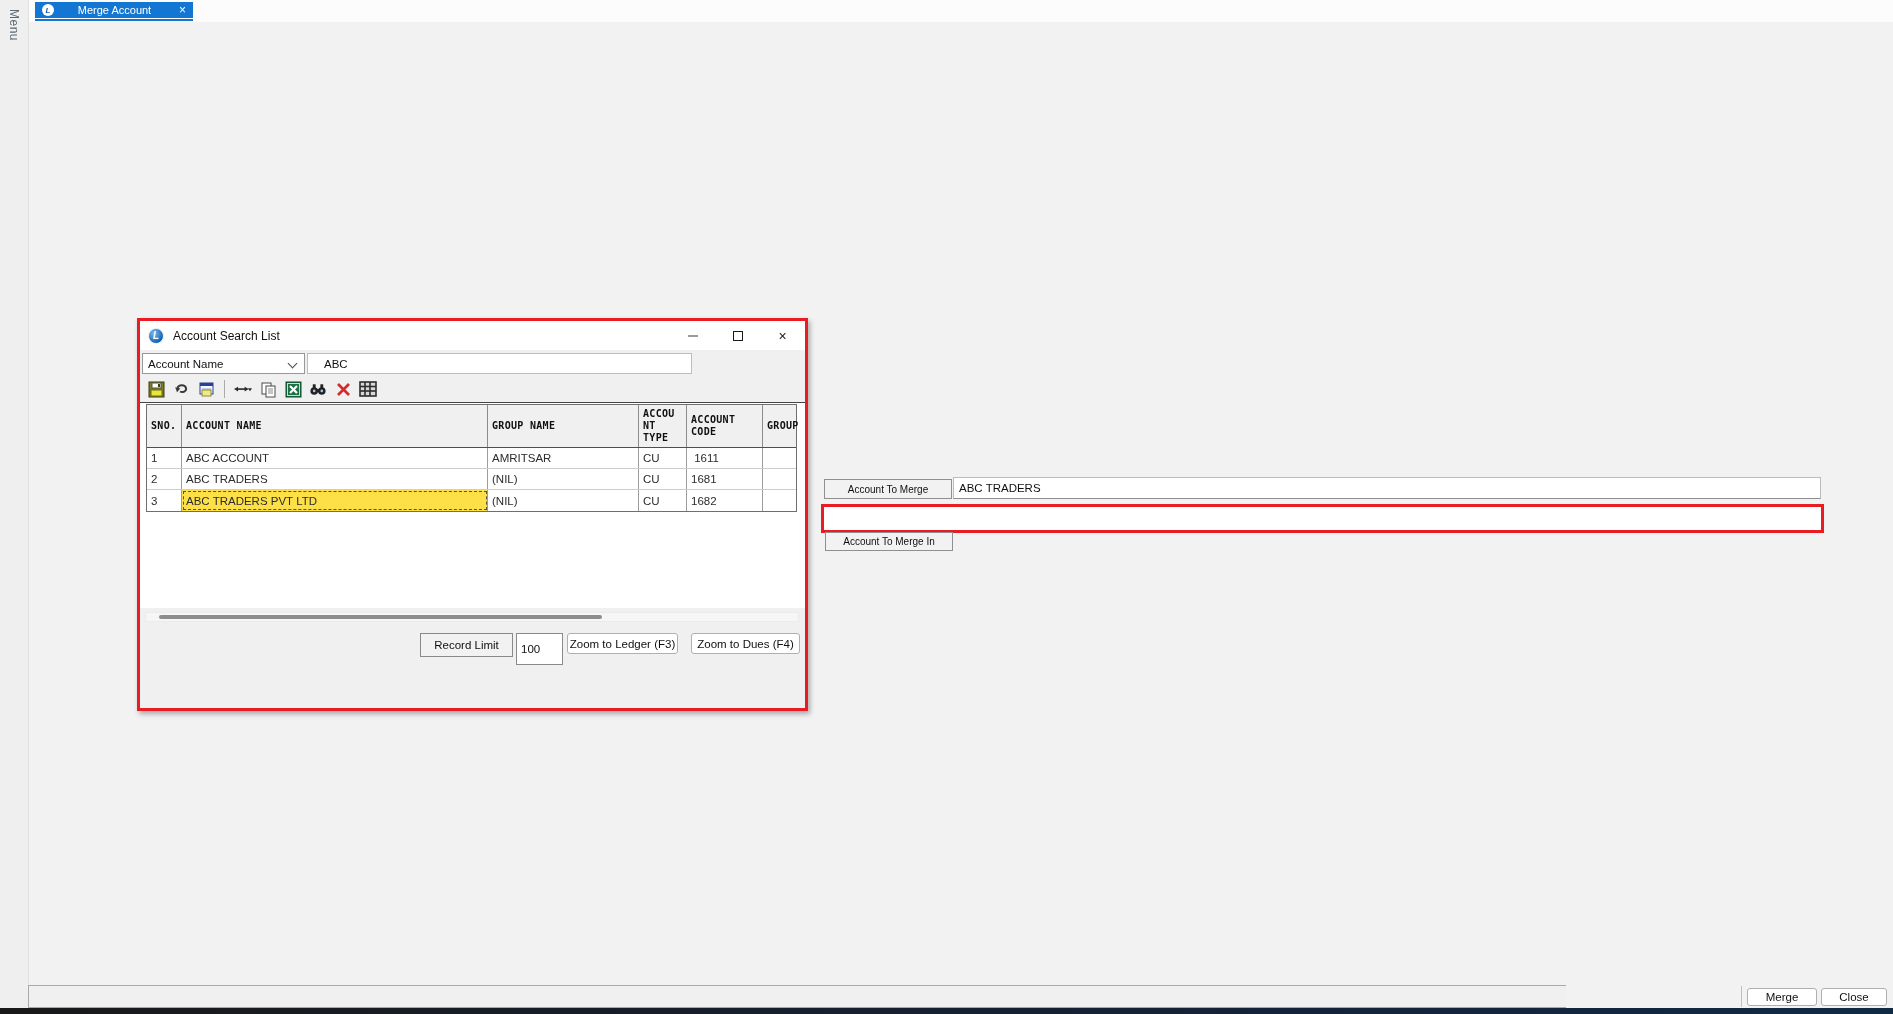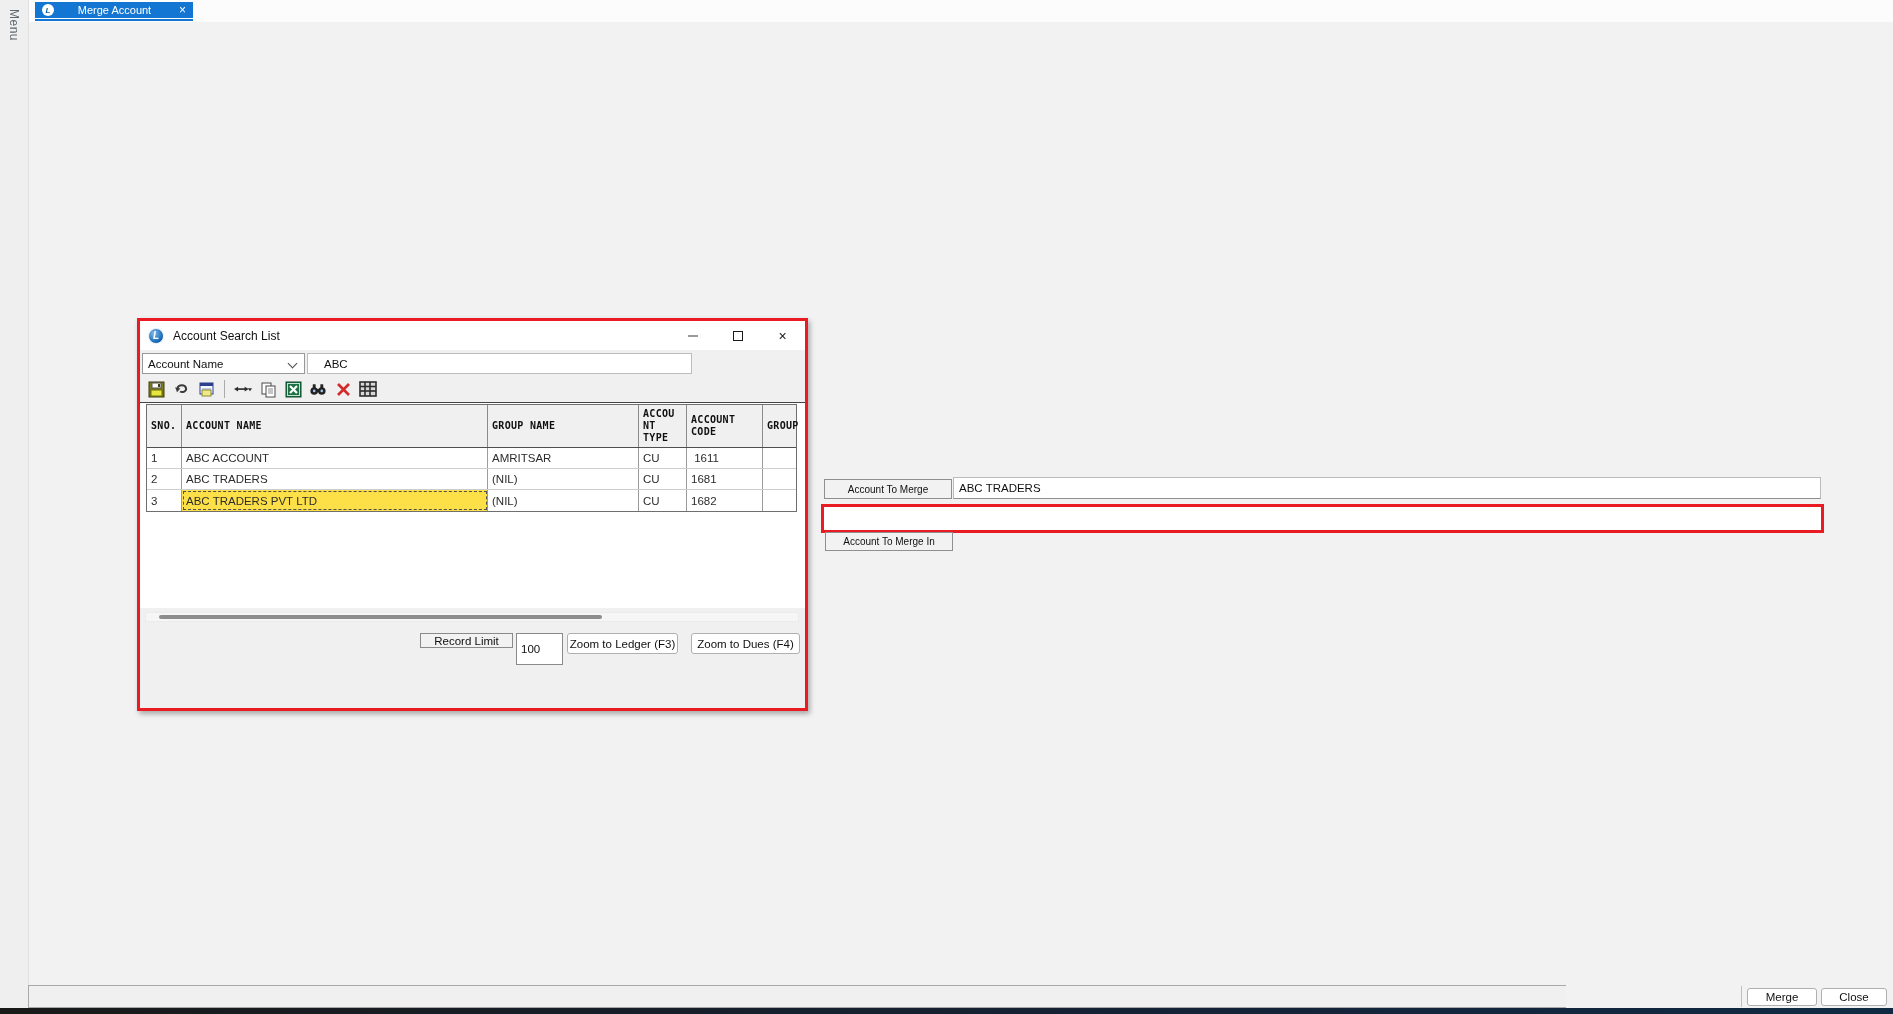--- a/index.html
+++ b/index.html
@@ -59,21 +59,21 @@
   .td{font-size:11.5px;color:#2c2c2c;display:flex;align-items:center;padding:0 4px;box-sizing:border-box;
       border-right:1px solid #9c9c9c;white-space:pre;overflow:hidden;}
   .c0{width:35px;}.c1{width:306px;}.c2{width:151px;}.c3{width:48px;}.c4{width:76px;}.c5{width:33px;border-right:none;}
   .td.selected{background:#fde047;outline:1px dashed #4f4f4f;outline-offset:-2px;}
 
   
   .hscroll{position:absolute;left:5px;top:291px;width:654px;height:10px;background:#f6f6f6;border:1px solid #ebebeb;box-sizing:border-box;}
   .hscroll-thumb{position:absolute;left:13px;top:2px;width:443px;height:4px;background:#8d8d8d;border-radius:2px;}
 
   
-  .record-limit{position:absolute;left:280px;top:312px;width:93px;height:15px;background:#f2f2f2;border:1px solid #8a8a8a;
+  .record-limit{position:absolute;left:280px;top:312px;width:93px;height:24px;background:#f2f2f2;border:1px solid #8a8a8a;
                 box-sizing:border-box;display:flex;align-items:center;justify-content:center;font-size:11.5px;color:#101010;}
   .record-input{position:absolute;left:376px;top:312px;width:47px;height:21px;background:#fff;border:1px solid #8a8a8a;
                 box-sizing:border-box;font-size:11.5px;font-family:"Liberation Sans",sans-serif;padding:15px 4px;color:#101010;outline:none;}
   .dlg-btn{position:absolute;top:312px;height:21px;background:#fff;border:1px solid #b0b0b0;border-radius:3px;box-sizing:border-box;
            display:flex;align-items:center;justify-content:center;font-size:11.5px;color:#101010;cursor:default;}
   .btn-zoom-ledger{left:427px;width:111px;}
   .btn-zoom-dues{left:551px;width:109px;}
 
   
   .statusbar{position:absolute;left:0;top:367px;width:100%;height:20px;border-top:1px solid #dcdcdc;box-sizing:border-box;

